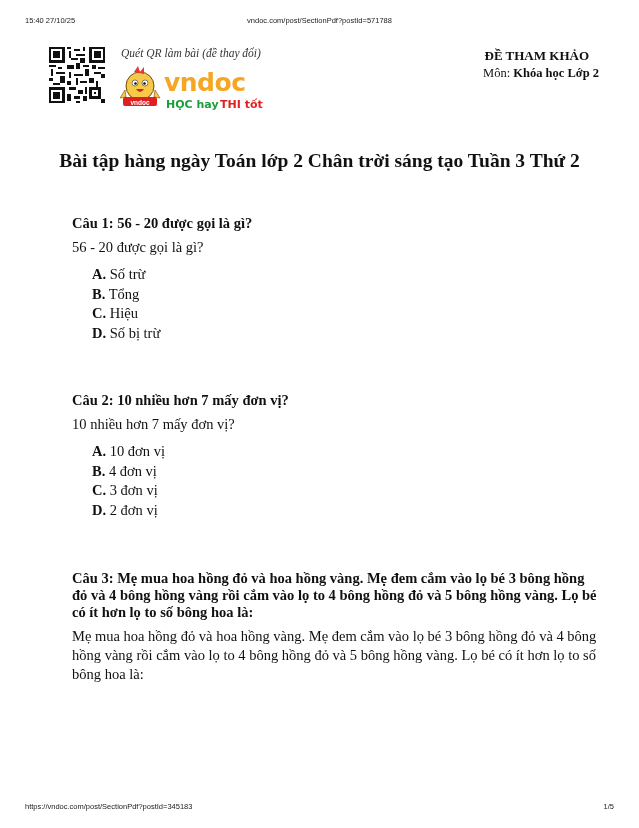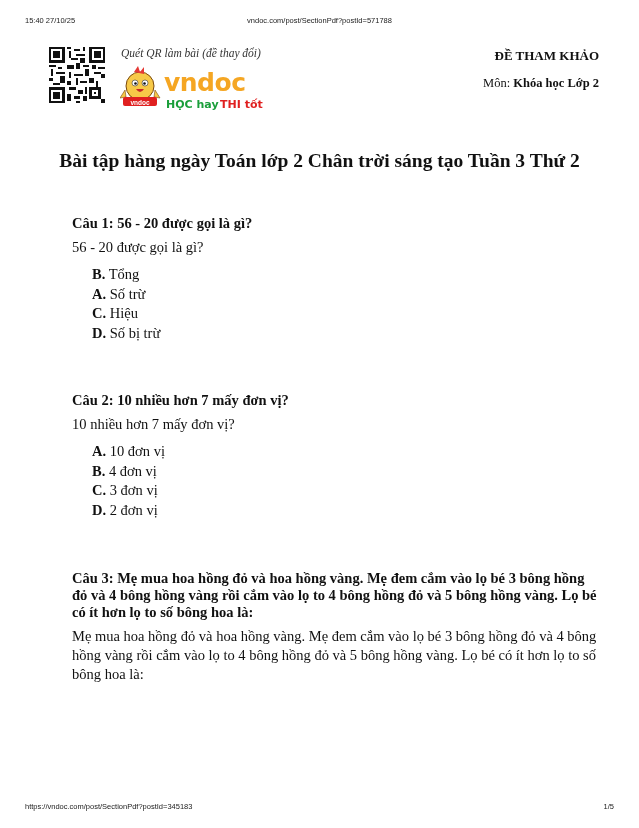--- a/index.html
+++ b/index.html
@@ -9,22 +9,22 @@
   .print-footer { top: 802px; }
   .ph-left { position: absolute; left: 25px; }
   .ph-center { position: absolute; left: 0; width: 639px; text-align: center; }
   .pf-right { position: absolute; right: 25px; }
 
   .qr { position: absolute; left: 49px; top: 47px; width: 56px; height: 56px; }
   .qr-caption { position: absolute; left: 121px; top: 47px; font-style: italic; font-size: 11.5px; color: #333; }
   .logo { position: absolute; left: 120px; top: 64px; width: 150px; height: 48px; }
 
   .meta-right { position: absolute; right: 40px; top: 48px; text-align: right; }
-  .meta-kind { font-weight: bold; font-size: 13px; margin-right: 0; }
-  .meta-subject { font-size: 12.5px; margin-top: 12px; text-align: right; }
+  .meta-kind { font-weight: bold; font-size: 13px; margin-right: 10px; }
+  .meta-subject { font-size: 12.5px; margin-top: 2px; text-align: right; }
   .meta-subject b { font-weight: bold; }
 
   .doc-title { position: absolute; left: 0; width: 639px; top: 150px; text-align: center; font-size: 19.5px; font-weight: bold; }
 
   .question { position: absolute; left: 72px; width: 530px; }
   .q-title { font-weight: bold; font-size: 14.5px; line-height: 17px; }
   .q-body { font-size: 14.5px; line-height: 19px; margin-top: 6px; }
   .q-options { margin-top: 8px; padding-left: 20px; }
   .q-option { font-size: 14.5px; line-height: 19.5px; }
   .q-option .letter { font-weight: bold; }
@@ -124,22 +124,22 @@
 
 <div class="doc-title">Bài tập hàng ngày Toán lớp 2 Chân trời sáng tạo Tuần 3 Thứ 2</div>
 
 <div class="question" style="top:215px;">
   <div class="q-title">
     <span>Câu 1:</span>
     <span>56 - 20 được gọi là gì?</span>
   </div>
   <div class="q-body">56 - 20 được gọi là gì?</div>
   <div class="q-options">
+    <div class="q-option"><span class="letter">A.</span> <span>Số trừ</span></div>
     <div class="q-option"><span class="letter">B.</span> <span>Tổng</span></div>
-    <div class="q-option"><span class="letter">A.</span> <span>Số trừ</span></div>
     <div class="q-option"><span class="letter">C.</span> <span>Hiệu</span></div>
     <div class="q-option"><span class="letter">D.</span> <span>Số bị trừ</span></div>
   </div>
 </div>
 
 <div class="question" style="top:392px;">
   <div class="q-title">
     <span>Câu 2:</span>
     <span>10 nhiều hơn 7 mấy đơn vị?</span>
   </div>

